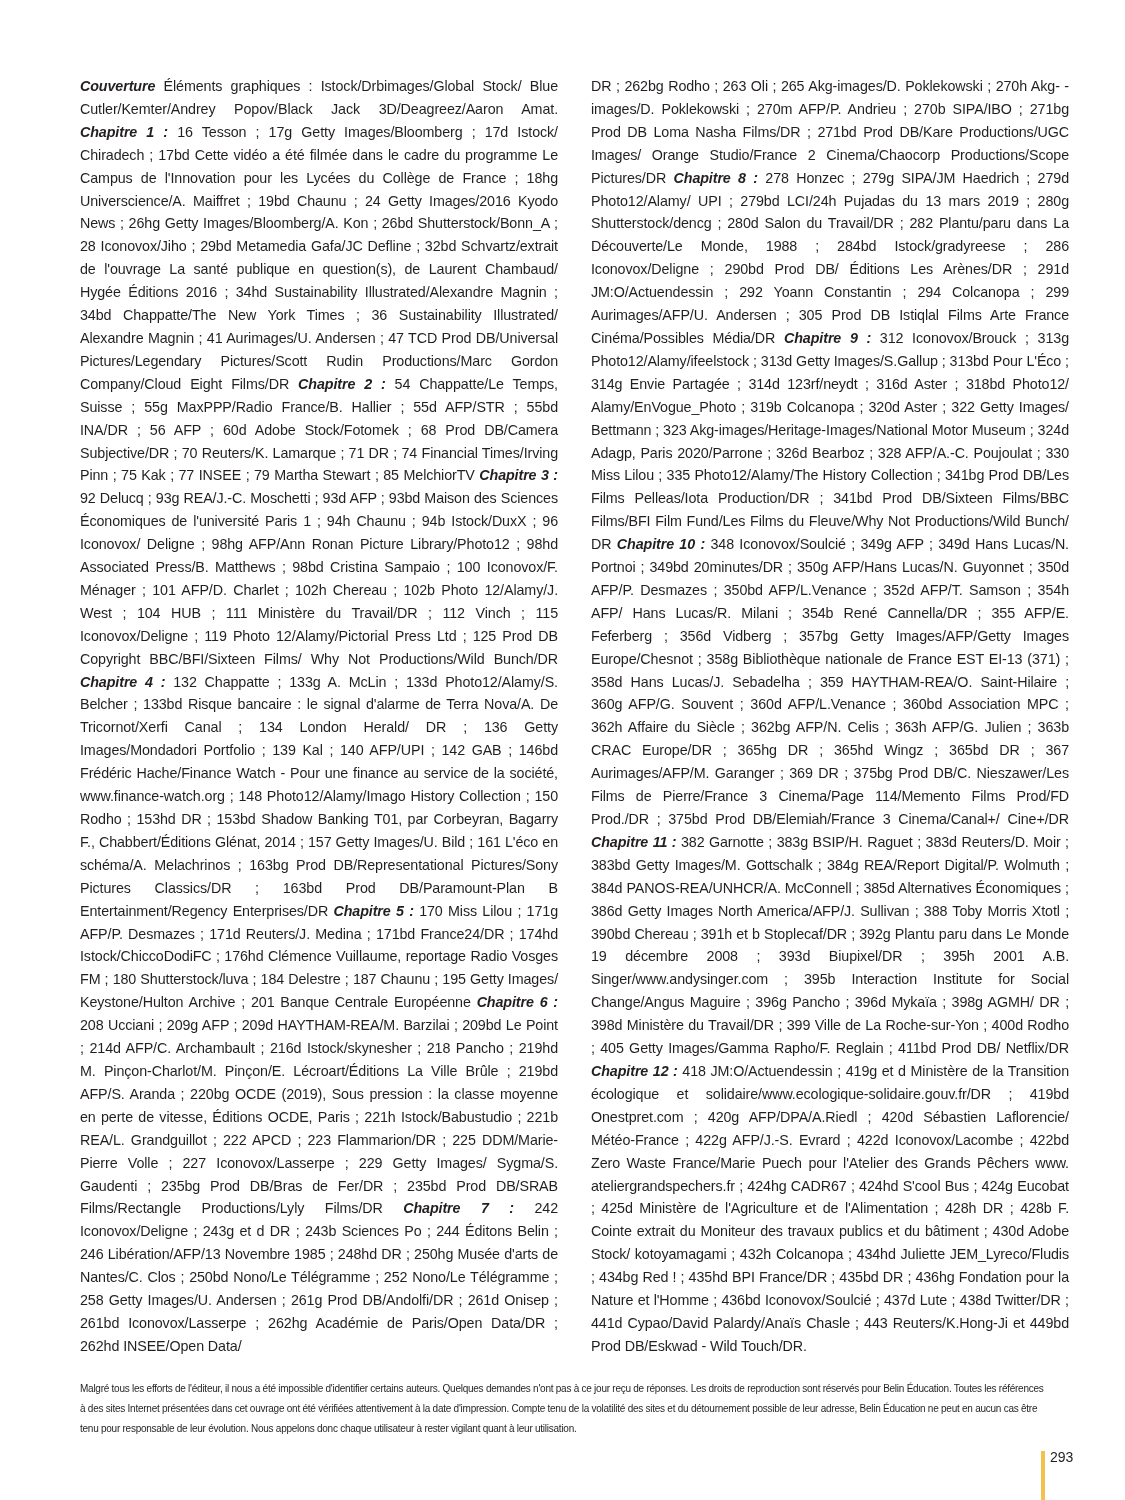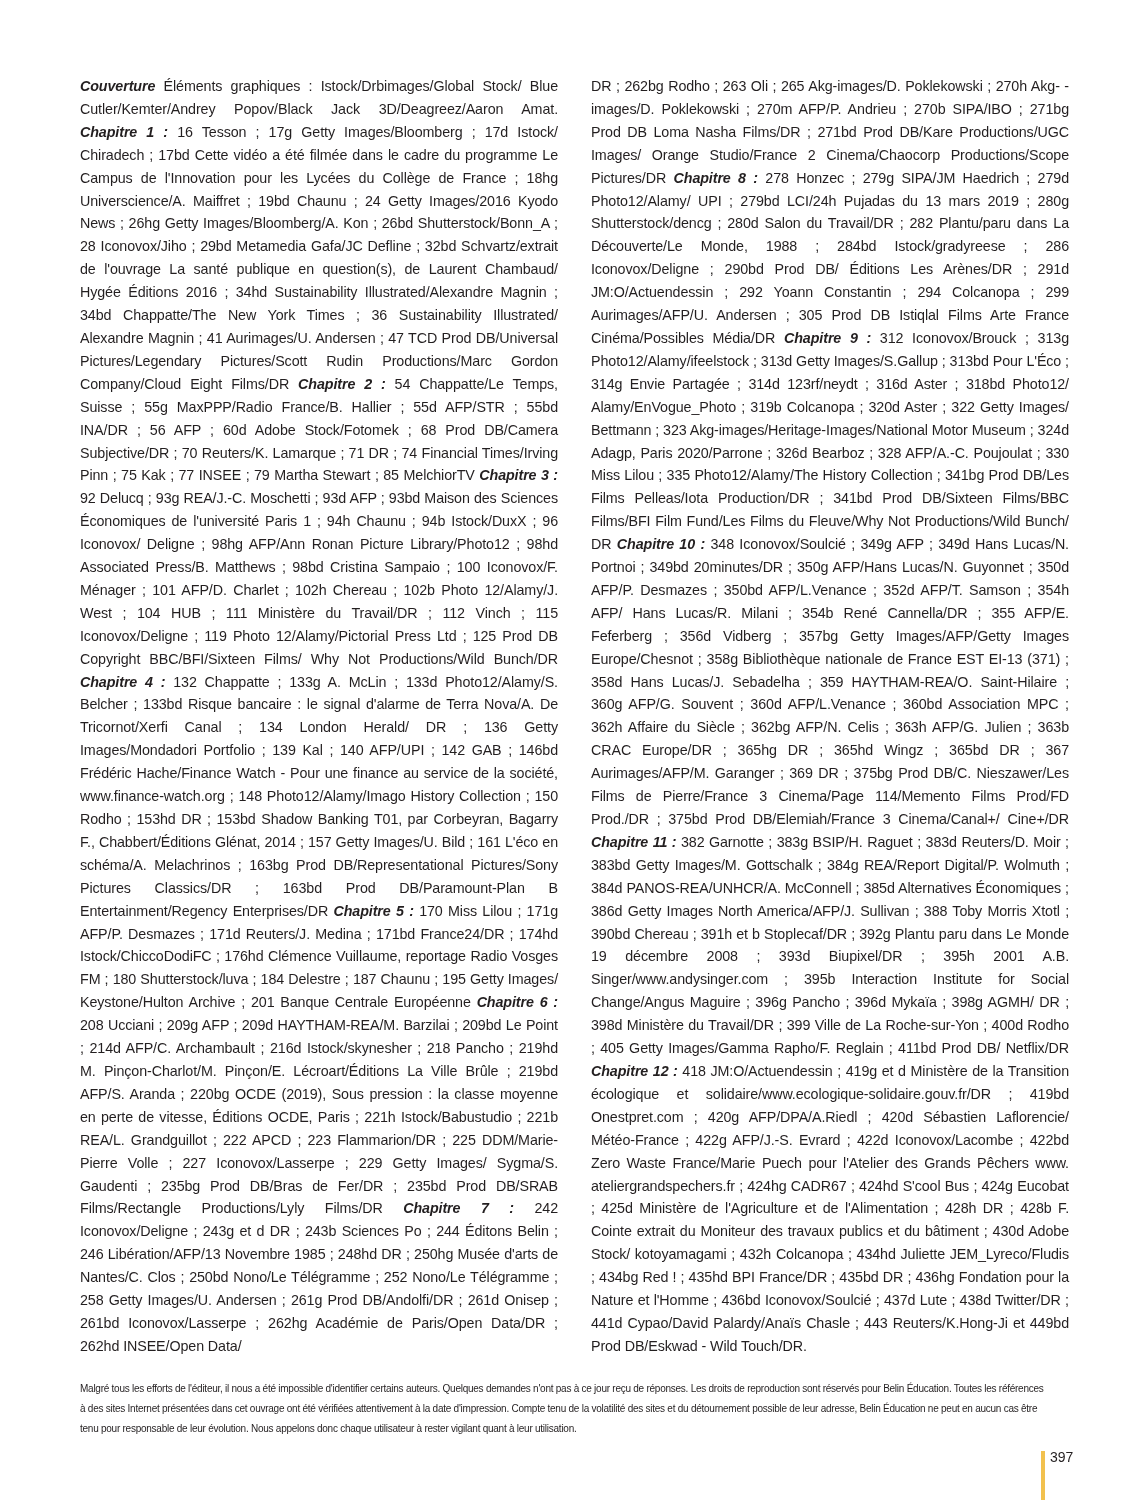--- a/index.html
+++ b/index.html
@@ -33,13 +33,13 @@
 </style>
 </head>
 <body>
 
 <div class="col col-left"><span class="chap">Couverture</span><span> Éléments graphiques : Istock/Drbimages/Global Stock/ Blue Cutler/Kemter/Andrey Popov/Black Jack 3D/Deagreez/Aaron Amat. </span><span class="chap">Chapitre 1 :</span><span> 16 Tesson ; 17g Getty Images/Bloomberg ; 17d Istock/ Chiradech ; 17bd Cette vidéo a été filmée dans le cadre du programme Le Campus de l'Innovation pour les Lycées du Collège de France ; 18hg Universcience/A. Maiffret ; 19bd Chaunu ; 24 Getty Images/2016 Kyodo News ; 26hg Getty Images/Bloomberg/A. Kon ; 26bd Shutterstock/Bonn_A ; 28 Iconovox/Jiho ; 29bd Metamedia Gafa/JC Defline ; 32bd Schvartz/extrait de l'ouvrage La santé publique en question(s), de Laurent Chambaud/ Hygée Éditions 2016 ; 34hd Sustainability Illustrated/Alexandre Magnin ; 34bd Chappatte/The New York Times ; 36 Sustainability Illustrated/ Alexandre Magnin ; 41 Aurimages/U. Andersen ; 47 TCD Prod DB/Universal Pictures/Legendary Pictures/Scott Rudin Productions/Marc Gordon Company/Cloud Eight Films/DR </span><span class="chap">Chapitre 2 :</span><span> 54 Chappatte/Le Temps, Suisse ; 55g MaxPPP/Radio France/B. Hallier ; 55d AFP/STR ; 55bd INA/DR ; 56 AFP ; 60d Adobe Stock/Fotomek ; 68 Prod DB/Camera Subjective/DR ; 70 Reuters/K. Lamarque ; 71 DR ; 74 Financial Times/Irving Pinn ; 75 Kak ; 77 INSEE ; 79 Martha Stewart ; 85 MelchiorTV </span><span class="chap">Chapitre 3 :</span><span> 92 Delucq ; 93g REA/J.-C. Moschetti ; 93d AFP ; 93bd Maison des Sciences Économiques de l'université Paris 1 ; 94h Chaunu ; 94b Istock/DuxX ; 96 Iconovox/ Deligne ; 98hg AFP/Ann Ronan Picture Library/Photo12 ; 98hd Associated Press/B. Matthews ; 98bd Cristina Sampaio ; 100 Iconovox/F. Ménager ; 101 AFP/D. Charlet ; 102h Chereau ; 102b Photo 12/Alamy/J. West ; 104 HUB ; 111 Ministère du Travail/DR ; 112 Vinch ; 115 Iconovox/Deligne ; 119 Photo 12/Alamy/Pictorial Press Ltd ; 125 Prod DB Copyright BBC/BFI/Sixteen Films/ Why Not Productions/Wild Bunch/DR </span><span class="chap">Chapitre 4 :</span><span> 132 Chappatte ; 133g A. McLin ; 133d Photo12/Alamy/S. Belcher ; 133bd Risque bancaire : le signal d'alarme de Terra Nova/A. De Tricornot/Xerfi Canal ; 134 London Herald/ DR ; 136 Getty Images/Mondadori Portfolio ; 139 Kal ; 140 AFP/UPI ; 142 GAB ; 146bd Frédéric Hache/Finance Watch - Pour une finance au service de la société, www.finance-watch.org ; 148 Photo12/Alamy/Imago History Collection ; 150 Rodho ; 153hd DR ; 153bd Shadow Banking T01, par Corbeyran, Bagarry F., Chabbert/Éditions Glénat, 2014 ; 157 Getty Images/U. Bild ; 161 L'éco en schéma/A. Melachrinos ; 163bg Prod DB/Representational Pictures/Sony Pictures Classics/DR ; 163bd Prod DB/Paramount-Plan B Entertainment/Regency Enterprises/DR </span><span class="chap">Chapitre 5 :</span><span> 170 Miss Lilou ; 171g AFP/P. Desmazes ; 171d Reuters/J. Medina ; 171bd France24/DR ; 174hd Istock/ChiccoDodiFC ; 176hd Clémence Vuillaume, reportage Radio Vosges FM ; 180 Shutterstock/luva ; 184 Delestre ; 187 Chaunu ; 195 Getty Images/ Keystone/Hulton Archive ; 201 Banque Centrale Européenne </span><span class="chap">Chapitre 6 :</span><span> 208 Ucciani ; 209g AFP ; 209d HAYTHAM-REA/M. Barzilai ; 209bd Le Point ; 214d AFP/C. Archambault ; 216d Istock/skynesher ; 218 Pancho ; 219hd M. Pinçon-Charlot/M. Pinçon/E. Lécroart/Éditions La Ville Brûle ; 219bd AFP/S. Aranda ; 220bg OCDE (2019), Sous pression : la classe moyenne en perte de vitesse, Éditions OCDE, Paris ; 221h Istock/Babustudio ; 221b REA/L. Grandguillot ; 222 APCD ; 223 Flammarion/DR ; 225 DDM/Marie-Pierre Volle ; 227 Iconovox/Lasserpe ; 229 Getty Images/ Sygma/S. Gaudenti ; 235bg Prod DB/Bras de Fer/DR ; 235bd Prod DB/SRAB Films/Rectangle Productions/Lyly Films/DR </span><span class="chap">Chapitre 7 :</span><span> 242 Iconovox/Deligne ; 243g et d DR ; 243b Sciences Po ; 244 Éditons Belin ; 246 Libération/AFP/13 Novembre 1985 ; 248hd DR ; 250hg Musée d'arts de Nantes/C. Clos ; 250bd Nono/Le Télégramme ; 252 Nono/Le Télégramme ; 258 Getty Images/U. Andersen ; 261g Prod DB/Andolfi/DR ; 261d Onisep ; 261bd Iconovox/Lasserpe ; 262hg Académie de Paris/Open Data/DR ; 262hd INSEE/Open Data/</span></div>
 <div class="col col-right"><span>DR ; 262bg Rodho ; 263 Oli ; 265 Akg-images/D. Poklekowski ; 270h Akg- -images/D. Poklekowski ; 270m AFP/P. Andrieu ; 270b SIPA/IBO ; 271bg Prod DB Loma Nasha Films/DR ; 271bd Prod DB/Kare Productions/UGC Images/ Orange Studio/France 2 Cinema/Chaocorp Productions/Scope Pictures/DR </span><span class="chap">Chapitre 8 :</span><span> 278 Honzec ; 279g SIPA/JM Haedrich ; 279d Photo12/Alamy/ UPI ; 279bd LCI/24h Pujadas du 13 mars 2019 ; 280g Shutterstock/dencg ; 280d Salon du Travail/DR ; 282 Plantu/paru dans La Découverte/Le Monde, 1988 ; 284bd Istock/gradyreese ; 286 Iconovox/Deligne ; 290bd Prod DB/ Éditions Les Arènes/DR ; 291d JM:O/Actuendessin ; 292 Yoann Constantin ; 294 Colcanopa ; 299 Aurimages/AFP/U. Andersen ; 305 Prod DB Istiqlal Films Arte France Cinéma/Possibles Média/DR </span><span class="chap">Chapitre 9 :</span><span> 312 Iconovox/Brouck ; 313g Photo12/Alamy/ifeelstock ; 313d Getty Images/S.Gallup ; 313bd Pour L'Éco ; 314g Envie Partagée ; 314d 123rf/neydt ; 316d Aster ; 318bd Photo12/ Alamy/EnVogue_Photo ; 319b Colcanopa ; 320d Aster ; 322 Getty Images/ Bettmann ; 323 Akg-images/Heritage-Images/National Motor Museum ; 324d Adagp, Paris 2020/Parrone ; 326d Bearboz ; 328 AFP/A.-C. Poujoulat ; 330 Miss Lilou ; 335 Photo12/Alamy/The History Collection ; 341bg Prod DB/Les Films Pelleas/Iota Production/DR ; 341bd Prod DB/Sixteen Films/BBC Films/BFI Film Fund/Les Films du Fleuve/Why Not Productions/Wild Bunch/ DR </span><span class="chap">Chapitre 10 :</span><span> 348 Iconovox/Soulcié ; 349g AFP ; 349d Hans Lucas/N. Portnoi ; 349bd 20minutes/DR ; 350g AFP/Hans Lucas/N. Guyonnet ; 350d AFP/P. Desmazes ; 350bd AFP/L.Venance ; 352d AFP/T. Samson ; 354h AFP/ Hans Lucas/R. Milani ; 354b René Cannella/DR ; 355 AFP/E. Feferberg ; 356d Vidberg ; 357bg Getty Images/AFP/Getty Images Europe/Chesnot ; 358g Bibliothèque nationale de France EST EI-13 (371) ; 358d Hans Lucas/J. Sebadelha ; 359 HAYTHAM-REA/O. Saint-Hilaire ; 360g AFP/G. Souvent ; 360d AFP/L.Venance ; 360bd Association MPC ; 362h Affaire du Siècle ; 362bg AFP/N. Celis ; 363h AFP/G. Julien ; 363b CRAC Europe/DR ; 365hg DR ; 365hd Wingz ; 365bd DR ; 367 Aurimages/AFP/M. Garanger ; 369 DR ; 375bg Prod DB/C. Nieszawer/Les Films de Pierre/France 3 Cinema/Page 114/Memento Films Prod/FD Prod./DR ; 375bd Prod DB/Elemiah/France 3 Cinema/Canal+/ Cine+/DR </span><span class="chap">Chapitre 11 :</span><span> 382 Garnotte ; 383g BSIP/H. Raguet ; 383d Reuters/D. Moir ; 383bd Getty Images/M. Gottschalk ; 384g REA/Report Digital/P. Wolmuth ; 384d PANOS-REA/UNHCR/A. McConnell ; 385d Alternatives Économiques ; 386d Getty Images North America/AFP/J. Sullivan ; 388 Toby Morris Xtotl ; 390bd Chereau ; 391h et b Stoplecaf/DR ; 392g Plantu paru dans Le Monde 19 décembre 2008 ; 393d Biupixel/DR ; 395h 2001 A.B. Singer/www.andysinger.com ; 395b Interaction Institute for Social Change/Angus Maguire ; 396g Pancho ; 396d Mykaïa ; 398g AGMH/ DR ; 398d Ministère du Travail/DR ; 399 Ville de La Roche-sur-Yon ; 400d Rodho ; 405 Getty Images/Gamma Rapho/F. Reglain ; 411bd Prod DB/ Netflix/DR </span><span class="chap">Chapitre 12 :</span><span> 418 JM:O/Actuendessin ; 419g et d Ministère de la Transition écologique et solidaire/www.ecologique-solidaire.gouv.fr/DR ; 419bd Onestpret.com ; 420g AFP/DPA/A.Riedl ; 420d Sébastien Laflorencie/ Météo-France ; 422g AFP/J.-S. Evrard ; 422d Iconovox/Lacombe ; 422bd Zero Waste France/Marie Puech pour l'Atelier des Grands Pêchers www. ateliergrandspechers.fr ; 424hg CADR67 ; 424hd S'cool Bus ; 424g Eucobat ; 425d Ministère de l'Agriculture et de l'Alimentation ; 428h DR ; 428b F. Cointe extrait du Moniteur des travaux publics et du bâtiment ; 430d Adobe Stock/ kotoyamagami ; 432h Colcanopa ; 434hd Juliette JEM_Lyreco/Fludis ; 434bg Red ! ; 435hd BPI France/DR ; 435bd DR ; 436hg Fondation pour la Nature et l'Homme ; 436bd Iconovox/Soulcié ; 437d Lute ; 438d Twitter/DR ; 441d Cypao/David Palardy/Anaïs Chasle ; 443 Reuters/K.Hong-Ji et 449bd Prod DB/Eskwad - Wild Touch/DR.</span></div>
 
 <div class="footnote">Malgré tous les efforts de l'éditeur, il nous a été impossible d'identifier certains auteurs. Quelques demandes n'ont pas à ce jour reçu de réponses. Les droits de reproduction sont réservés pour Belin Éducation. Toutes les références à des sites Internet présentées dans cet ouvrage ont été vérifiées attentivement à la date d'impression. Compte tenu de la volatilité des sites et du détournement possible de leur adresse, Belin Éducation ne peut en aucun cas être tenu pour responsable de leur évolution. Nous appelons donc chaque utilisateur à rester vigilant quant à leur utilisation.</div>
 
 <div class="page-bar"></div>
-<div class="page-num">397</div>
+<div class="page-num">293</div>
 
 </body></html>

